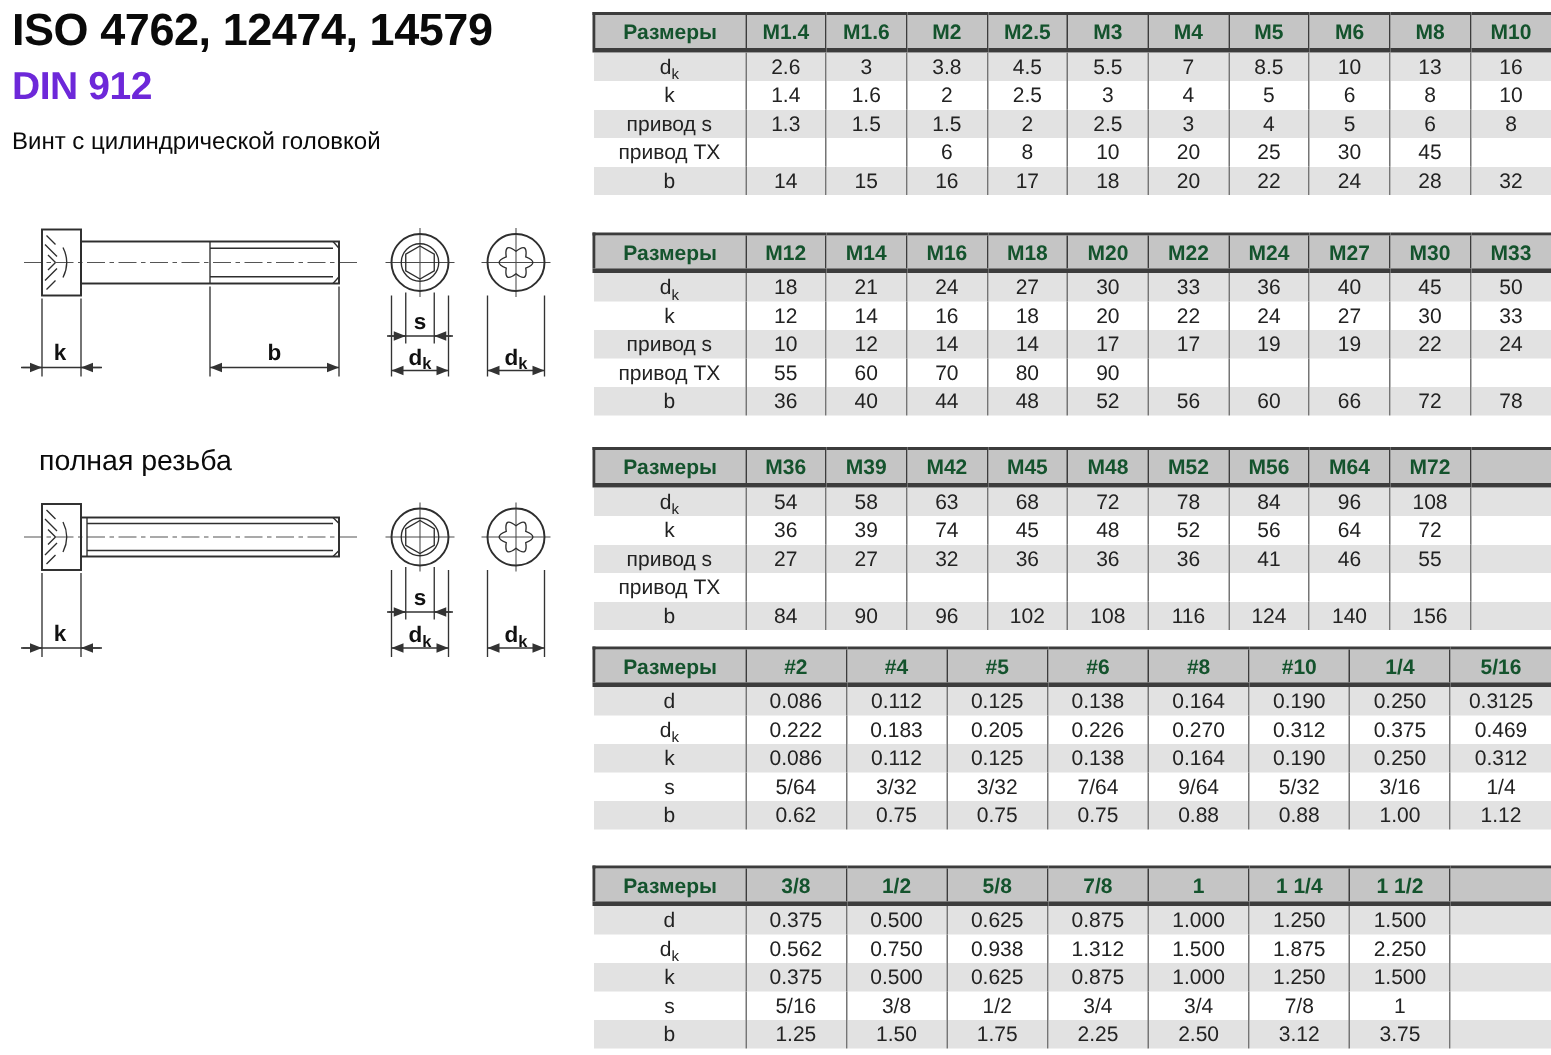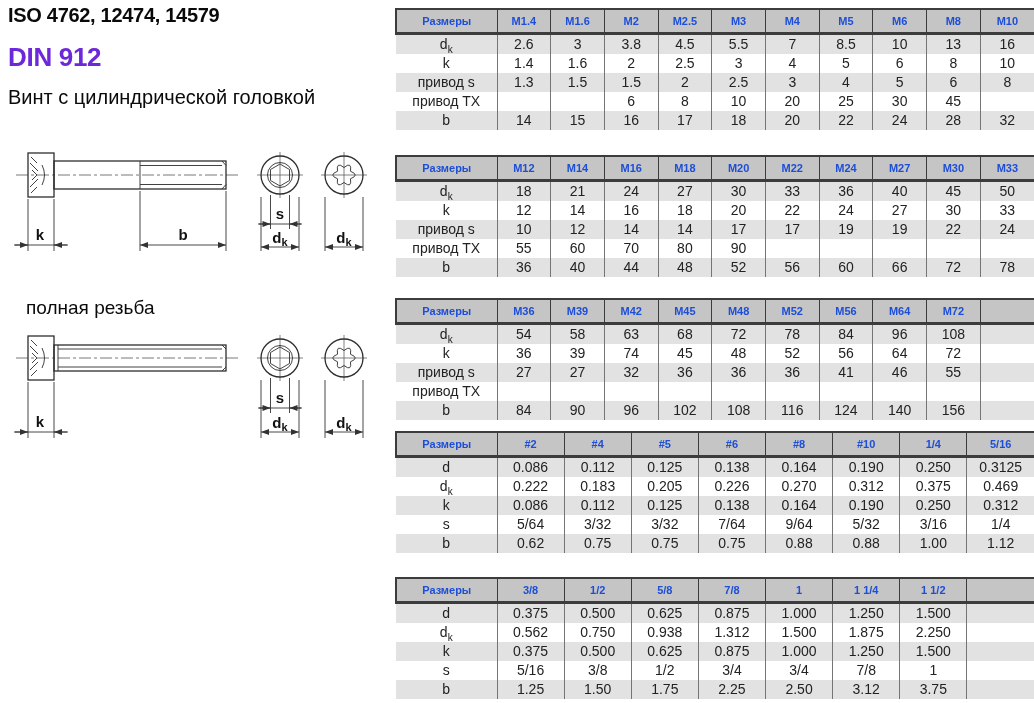--- a/index.html
+++ b/index.html
@@ -4,23 +4,23 @@
 <style>
   :root{
     --header-bg:#c5c5c5; --row-shaded:#e2e2e2; --border-dark:#3c3c3c;
     --border-mid:#757575; --text:#1c1c1c; --line:#2e2e2e;
   }
   html,body{margin:0;padding:0;background:#fff;}
   .page{
     position:relative;width:1034px;height:703px;background:#fff;overflow:hidden;
     font-family:"Liberation Sans",sans-serif;color:var(--text);
   }
-  .title-line1{position:absolute;left:8px;top:4px;font-size:20px;font-weight:bold;color:#0a0a0a;letter-spacing:-0.3px;}
+  .title-line1{position:absolute;left:8px;top:4px;font-size:30px;font-weight:bold;color:#0a0a0a;letter-spacing:-0.3px;}
   .title-line2{position:absolute;left:8px;top:42px;font-size:26px;font-weight:bold;color:#6d28d9;letter-spacing:-0.3px;}
-  .subtitle{position:absolute;left:8px;top:86px;font-size:20px;color:#0a0a0a;}
+  .subtitle{position:absolute;left:8px;top:86px;font-size:16px;color:#0a0a0a;}
   .thread-note{position:absolute;left:26px;top:297px;font-size:19px;color:#0a0a0a;}
 
   .drawing{position:absolute;left:8px;}
   .dwg1{top:148px;}
   .dwg2{top:330px;}
 
   
   .ol{fill:none;stroke:var(--line);stroke-width:1.3;}
   .tl{fill:none;stroke:var(--line);stroke-width:0.9;}
   .xh{fill:none;stroke:#4a4a4a;stroke-width:0.7;}
@@ -30,25 +30,25 @@
   .dts{font-size:11px;}
   .arr{fill:#333;}
 
   
   .tblhold{position:absolute;left:395px;width:639px;}
   .t0{top:8px;} .t1{top:155px;} .t2{top:298px;} .t3{top:431px;} .t4{top:577px;}
   table.dtable{border-collapse:collapse;table-layout:fixed;width:639px;}
   .dtable col.lab{width:101px;}
   .dtable th,.dtable td{padding:0;margin:0;text-align:center;white-space:nowrap;overflow:hidden;}
   .dtable thead th{
-    background:var(--header-bg);font-weight:bold;font-size:11px;height:22px;line-height:22px;
+    background:var(--header-bg);font-weight:bold;font-size:14px;height:22px;line-height:22px;
     border-top:2px solid var(--border-dark);
     border-bottom:3px solid var(--border-dark);
     border-left:1px solid var(--border-dark);
-    color:#1d4ed8;
+    color:#14532d;
   }
   .dtable thead th:first-child{border-left:2px solid var(--border-dark);}
   .dtable tbody td{
     font-size:14px;height:19px;line-height:19px;background:#fff;color:#222;
     border-left:1px solid var(--border-mid);
   }
   .dtable tbody td:first-child{border-left:none;}
   .dtable tbody tr.shaded td{background:var(--row-shaded);}
   .dtable sub{font-size:10px;line-height:0;}
 </style>

